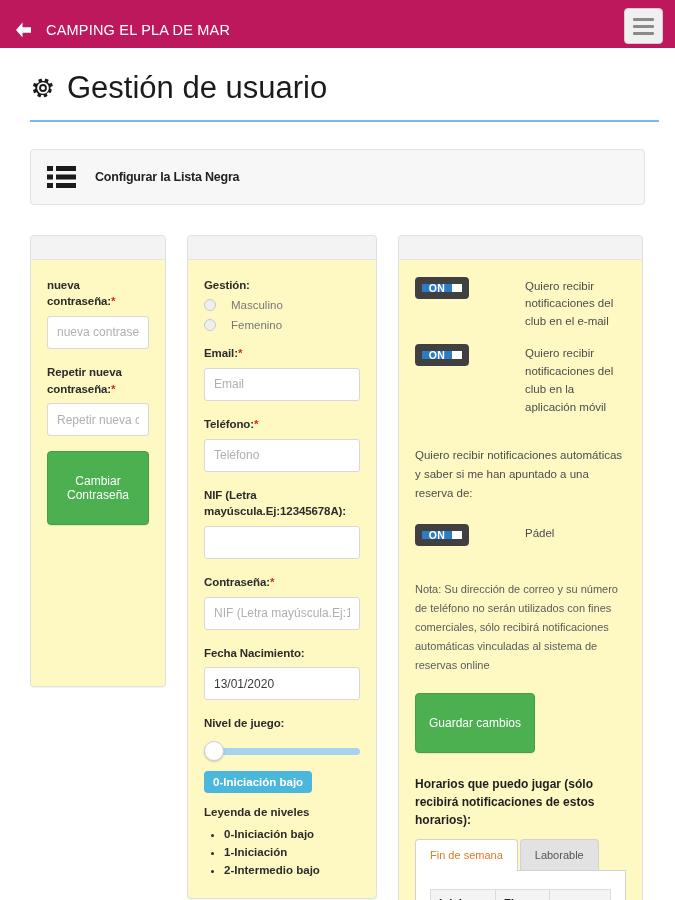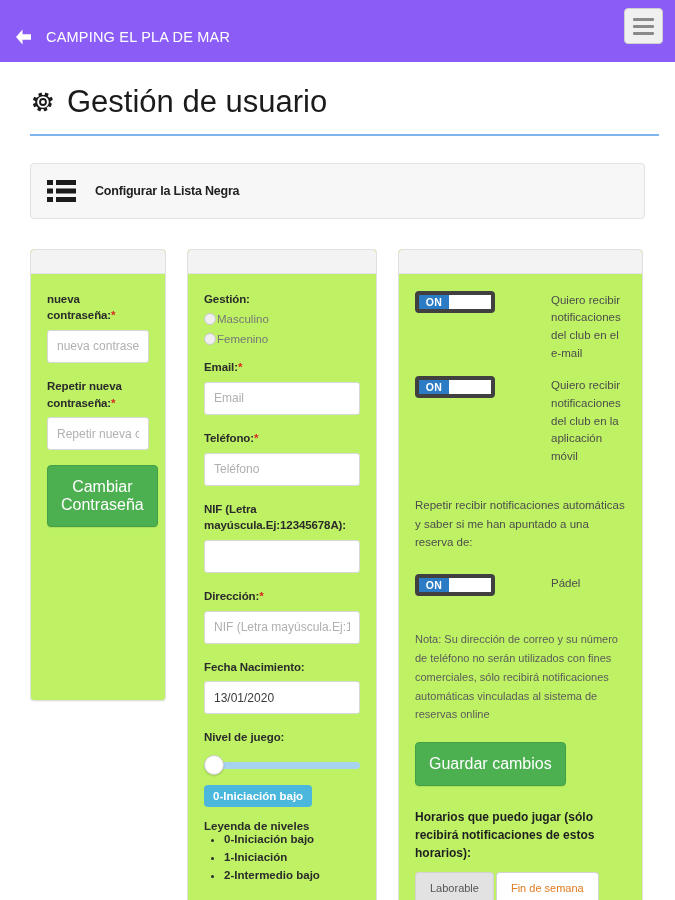--- a/index.html
+++ b/index.html
@@ -6,22 +6,22 @@
   html, body {
     margin: 0; padding: 0;
     width: 675px; height: 900px;
     background: #ffffff;
     font-family: "Liberation Sans", sans-serif;
     overflow: hidden;
   }
 
   
   .navbar {
-    height: 62px;
-    background: #8b5cf6;
+    height: 48px;
+    background: #be185d;
     display: flex;
     align-items: center;
     padding: 12px 10px 0 8px;
     position: relative;
   }
   .back-arrow {
     width: 30px; height: 30px;
     display: flex; align-items: center; justify-content: center;
     flex: 0 0 auto;
   }
@@ -95,21 +95,21 @@
   }
 
   
   .cols {
     display: flex;
     margin-top: 30px;
     gap: 21px;
     align-items: flex-start;
   }
   .card {
-    background: #bef264;
+    background: #fef9c3;
     border: 1px solid #e0e0e0;
     border-radius: 4px;
     box-shadow: 0 1px 1px rgba(0,0,0,.05);
   }
   .card-heading {
     height: 24px;
     background: #f3f3f3;
     border-bottom: 1px solid #e4e4e4;
     border-radius: 4px 4px 0 0;
   }
@@ -146,31 +146,31 @@
     font-family: "Liberation Sans", sans-serif;
   }
   .finput::placeholder { color: #b0b0b0; }
   .fgroup { margin-bottom: 15px; }
 
   .btn-green {
     background: #4caf50;
     border: 1px solid #43a047;
     border-radius: 4px;
     color: #ffffff;
-    font-size: 16px;
-    padding: 12px 13px;
+    font-size: 12px;
+    padding: 22px 13px;
     cursor: pointer;
     font-family: "Liberation Sans", sans-serif;
     box-shadow: 0 1px 1px rgba(0,0,0,.08);
   }
 
   
   .radio-row {
     display: flex; align-items: center;
-    gap: 1px;
+    gap: 15px;
     margin-bottom: 8px;
   }
   .radio-dot {
     width: 12px; height: 12px;
     border: 1px solid #c9c9c9;
     background: #efefef;
     border-radius: 50%;
     flex: 0 0 auto;
   }
   .radio-text { font-size: 11.5px; color: #777; }
@@ -204,41 +204,41 @@
     font-size: 11.5px;
     font-weight: 700;
     padding: 5px 9px;
     border-radius: 4px;
     margin-bottom: 13px;
   }
   .legend-title {
     font-size: 11.5px;
     font-weight: 700;
     color: #2b2b2b;
-    margin-bottom: 1px;
+    margin-bottom: 10px;
   }
   .legend-list {
     margin: 0; padding-left: 20px;
     font-size: 11.5px;
     font-weight: 700;
     color: #2b2b2b;
   }
   .legend-list li { margin-bottom: 6px; }
 
   
   .toggle-row {
     display: flex;
     align-items: flex-start;
     gap: 14px;
     margin-bottom: 13px;
   }
   .toggle {
     flex: 0 0 auto;
-    width: 80px; height: 22px;
-    border: 4px solid #404040;
+    width: 54px; height: 22px;
+    border: 7px solid #404040;
     border-radius: 4px;
     background: #ffffff;
     display: flex;
     overflow: hidden;
   }
   .toggle .on {
     width: 30px;
     background: #2b7cc4;
     color: #ffffff;
     font-size: 10.5px;
@@ -425,21 +425,21 @@
             <input class="finput" type="text" placeholder="Teléfono" style="">
           </div>
 
           <div class="fgroup">
             <div class="flabel">NIF (Letra mayúscula.Ej:12345678A):</div>
             <input class="finput" type="text" placeholder="" style="">
           </div>
 
           <div class="fgroup">
             <div class="flabel">
-              <span>Dirección:</span><span class="req">*</span>
+              <span>Contraseña:</span><span class="req">*</span>
             </div>
             <input class="finput" type="text" placeholder="NIF (Letra mayúscula.Ej:1234" style="">
           </div>
 
           <div class="fgroup">
             <div class="flabel">Fecha Nacimiento:</div>
             <input class="finput" type="text" value="13/01/2020" style="">
           </div>
 
           <div class="flabel">Nivel de juego:</div>
@@ -473,39 +473,39 @@
           </div>
 
           <div class="toggle-row" style="margin-bottom:30px">
             <div class="toggle">
               <div class="on">ON</div>
               <div class="knobpart"></div>
             </div>
             <div class="toggle-text">Quiero recibir notificaciones del club en la aplicación móvil</div>
           </div>
 
-          <p class="para">Repetir recibir notificaciones automáticas y saber si me han apuntado a una reserva de:</p>
+          <p class="para">Quiero recibir notificaciones automáticas y saber si me han apuntado a una reserva de:</p>
 
           <div class="toggle-row" style="margin:22px 0 34px 0">
             <div class="toggle">
               <div class="on">ON</div>
               <div class="knobpart"></div>
             </div>
             <div class="toggle-text">Pádel</div>
           </div>
 
           <p class="note">Nota: Su dirección de correo y su número de teléfono no serán utilizados con fines comerciales, sólo recibirá notificaciones automáticas vinculadas al sistema de reservas online</p>
 
           <button class="btn-green">Guardar cambios</button>
 
           <div class="section-title">Horarios que puedo jugar (sólo recibirá notificaciones de estos horarios):</div>
 
           <div class="tabs">
+            <div class="tab active">Fin de semana</div>
             <div class="tab">Laborable</div>
-            <div class="tab active">Fin de semana</div>
           </div>
 
           <div class="tab-panel">
             <table class="hours">
               <thead>
                 <tr>
                   <th style="width:36%">Inicio</th>
                   <th style="width:30%">Fin</th>
                   <th></th>
                 </tr>

